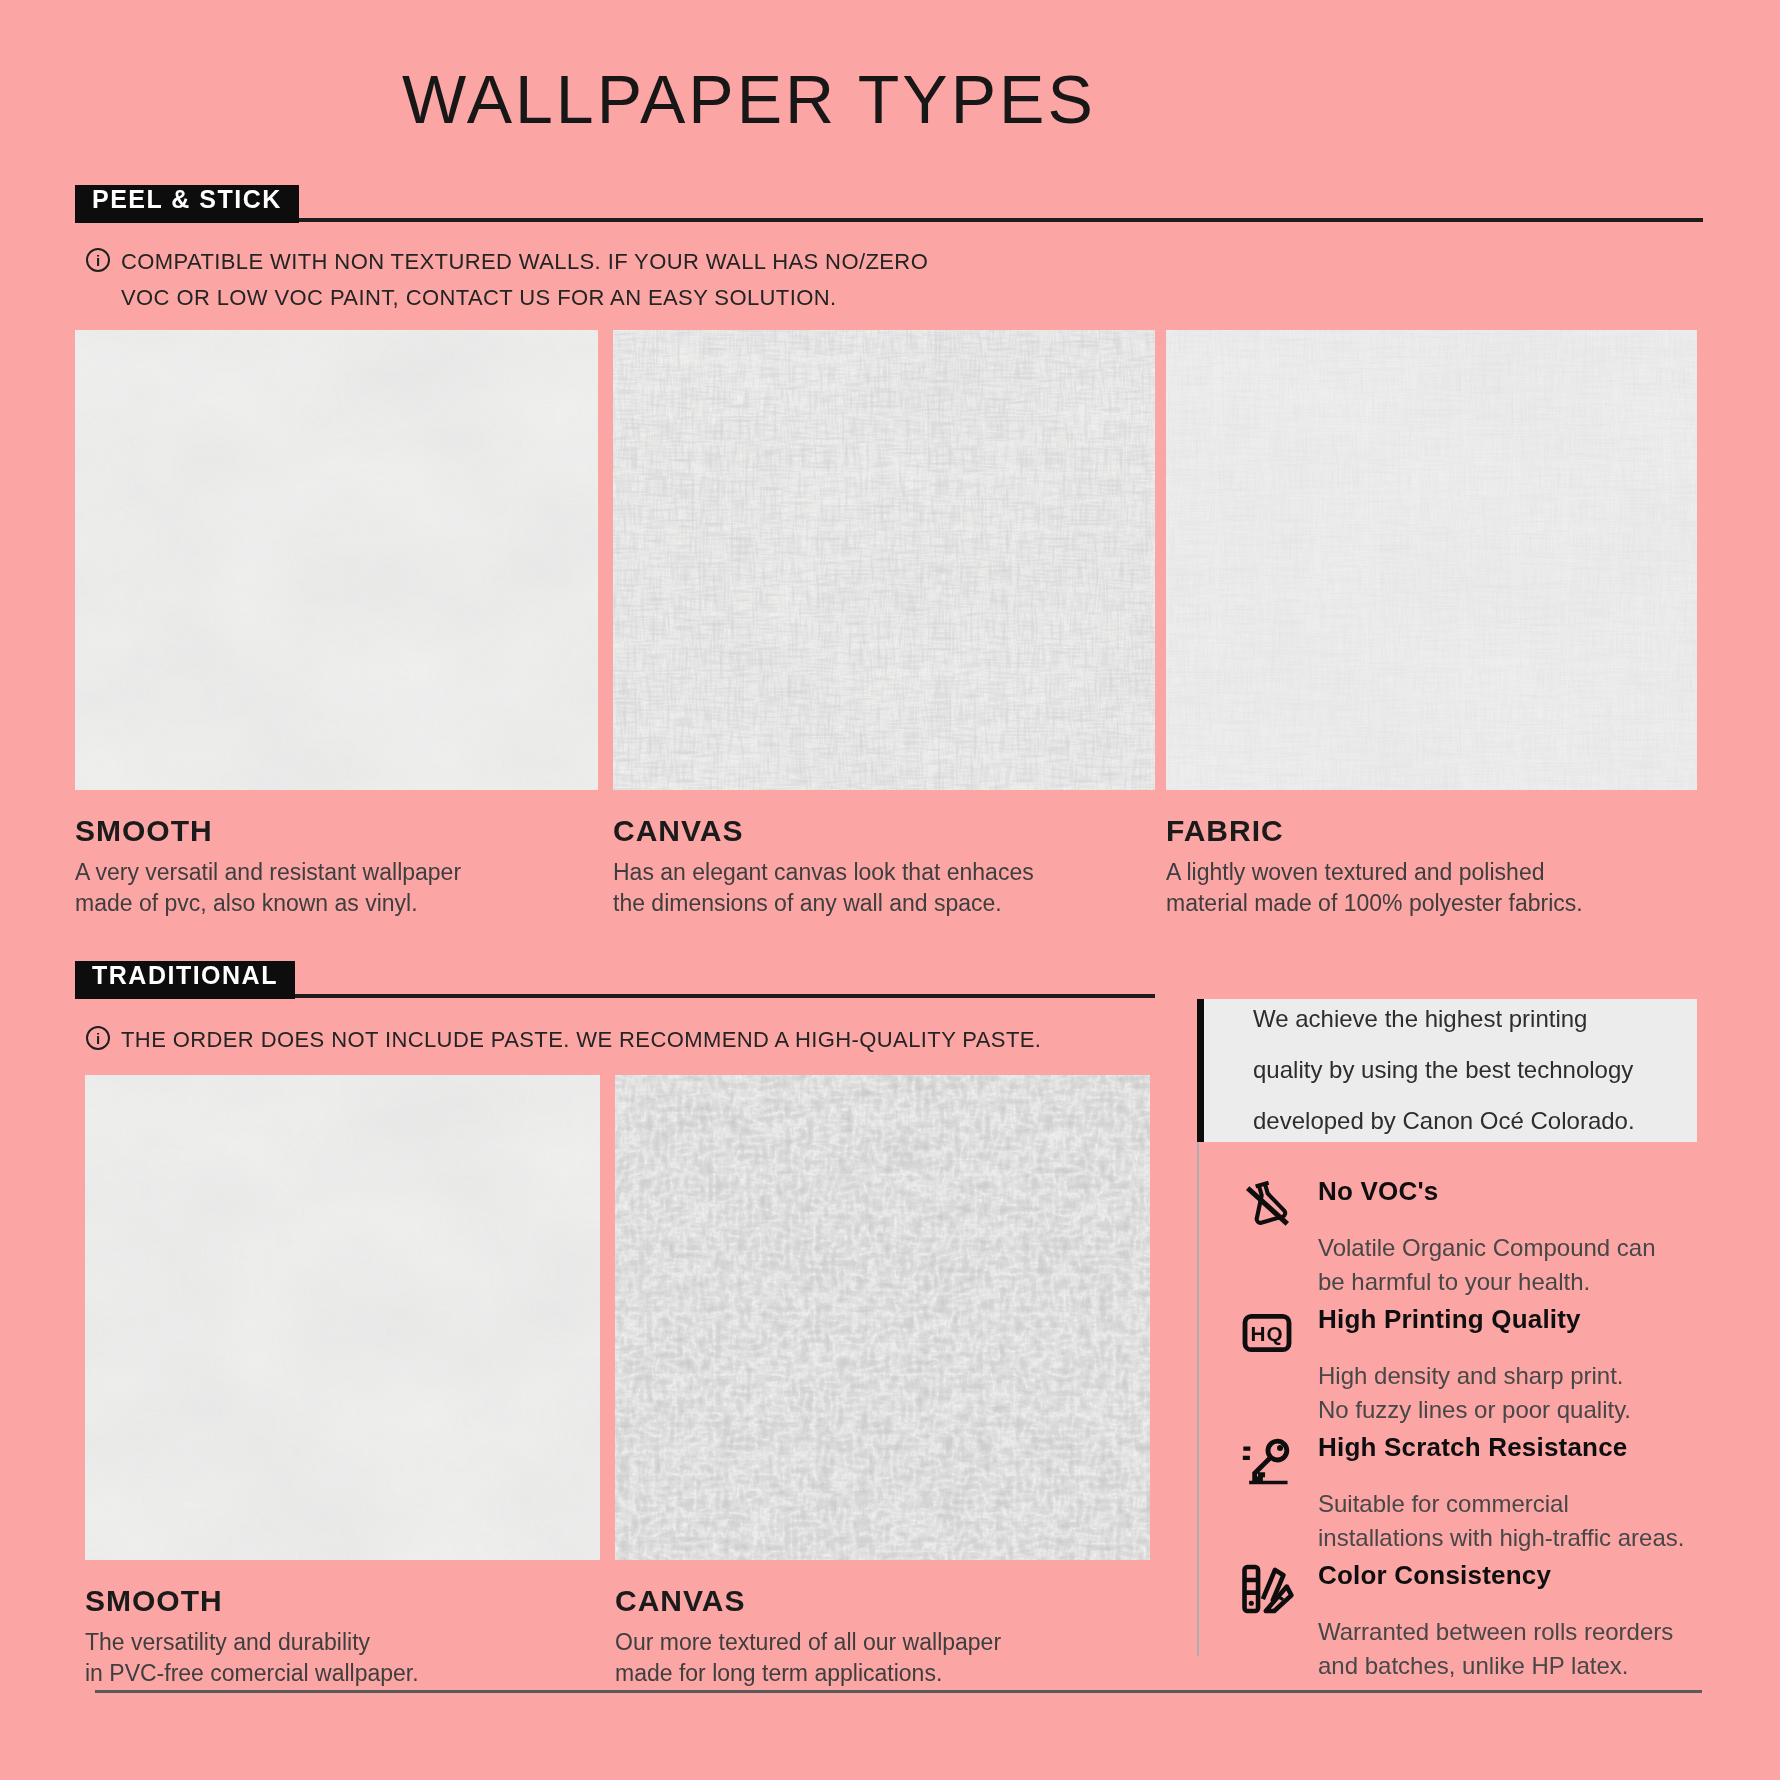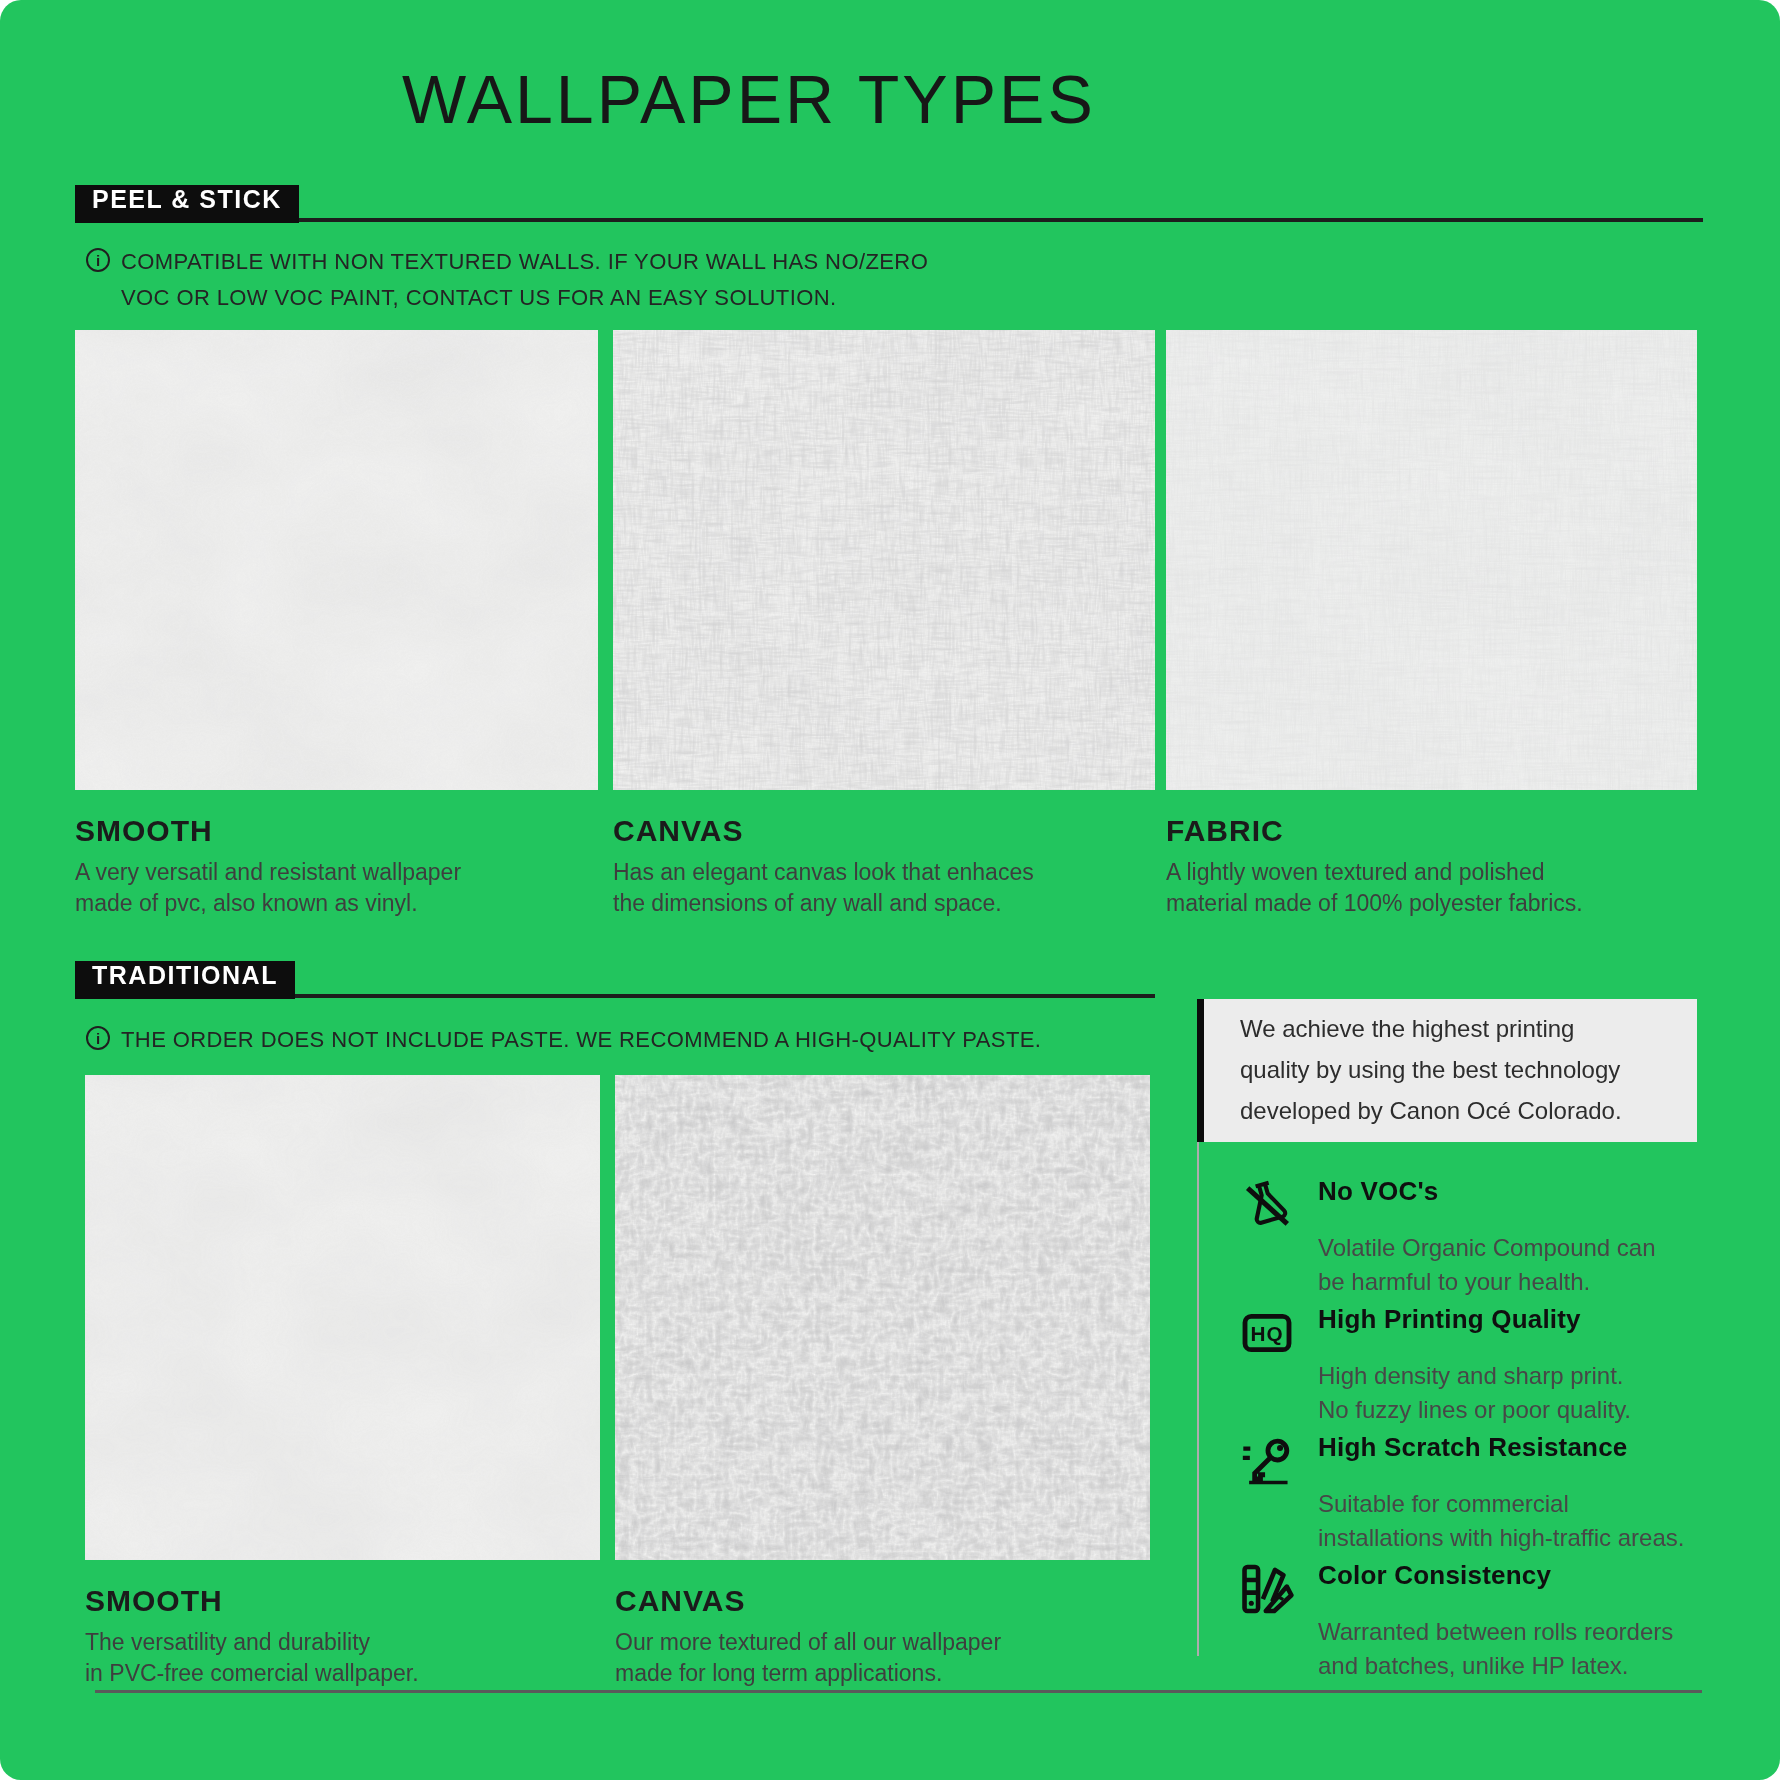--- a/index.html
+++ b/index.html
@@ -1,19 +1,19 @@
 <!DOCTYPE html>
 <html><head>
 <meta charset="utf-8">
 <style>
   * { margin:0; padding:0; box-sizing:border-box; }
   html,body { background:#ffffff; }
   .page {
-    position:relative; width:1780px; height:1780px; background:#22c55e;
-    font-family:"Liberation Sans", sans-serif; color:#222; overflow:hidden;border-radius:21px;
+    position:relative; width:1780px; height:1780px; background:#fca5a5;
+    font-family:"Liberation Sans", sans-serif; color:#222; overflow:hidden;
   }
 
   
   .title {
     position:absolute; left:402px; top:60px;
     font-size:68px; font-weight:400; letter-spacing:3px; color:#171717;
     white-space:nowrap;
   }
 
   
@@ -53,22 +53,22 @@
   .c1 .swatch,.c2 .swatch,.c3 .swatch { height:460px; }
   .c4 .swatch,.c5 .swatch { height:485px; }
   .card-title { margin-top:24px; font-size:30px; font-weight:600; letter-spacing:1px; color:#1b1b1b; }
   .card-desc  { margin-top:9px; font-size:23px; color:#3e3e3e; line-height:1.36; white-space:nowrap; }
 
   
   .vline { position:absolute; left:1197px; top:999px; width:2px; height:657px; background:#adadad; }
   .quote {
     position:absolute; left:1197px; top:999px; width:500px; height:143px;
     background:#ececec; border-left:7px solid #0c0c0c;
-    display:flex; flex-direction:column; justify-content:center;
-    padding-left:36px; font-size:24px; line-height:1.7; color:#2d2d2d;
+    display:flex; flex-direction:column; justify-content:space-between;
+    padding-left:49px; font-size:24px; line-height:1.7; color:#2d2d2d;
     white-space:nowrap;
   }
   .feature { position:absolute; left:1238px; width:480px; display:flex; gap:22px; }
   .f1 { top:1176px; } .f2 { top:1304px; } .f3 { top:1432px; } .f4 { top:1560px; }
   .ficon { width:58px; height:58px; flex:none; color:#0e0e0e; }
   .ficon svg { width:58px; height:58px; display:block; }
   .ftitle { font-size:26px; font-weight:700; color:#0f0f0f; margin-bottom:7px; letter-spacing:0.2px; }
   .fdesc  { font-size:24px; color:#474747; line-height:1.42; white-space:nowrap;margin-top:24px; }
 
   .bottom-rule { position:absolute; left:95px; top:1690px; width:1607px; height:3px; background:#5a5a5a; }

